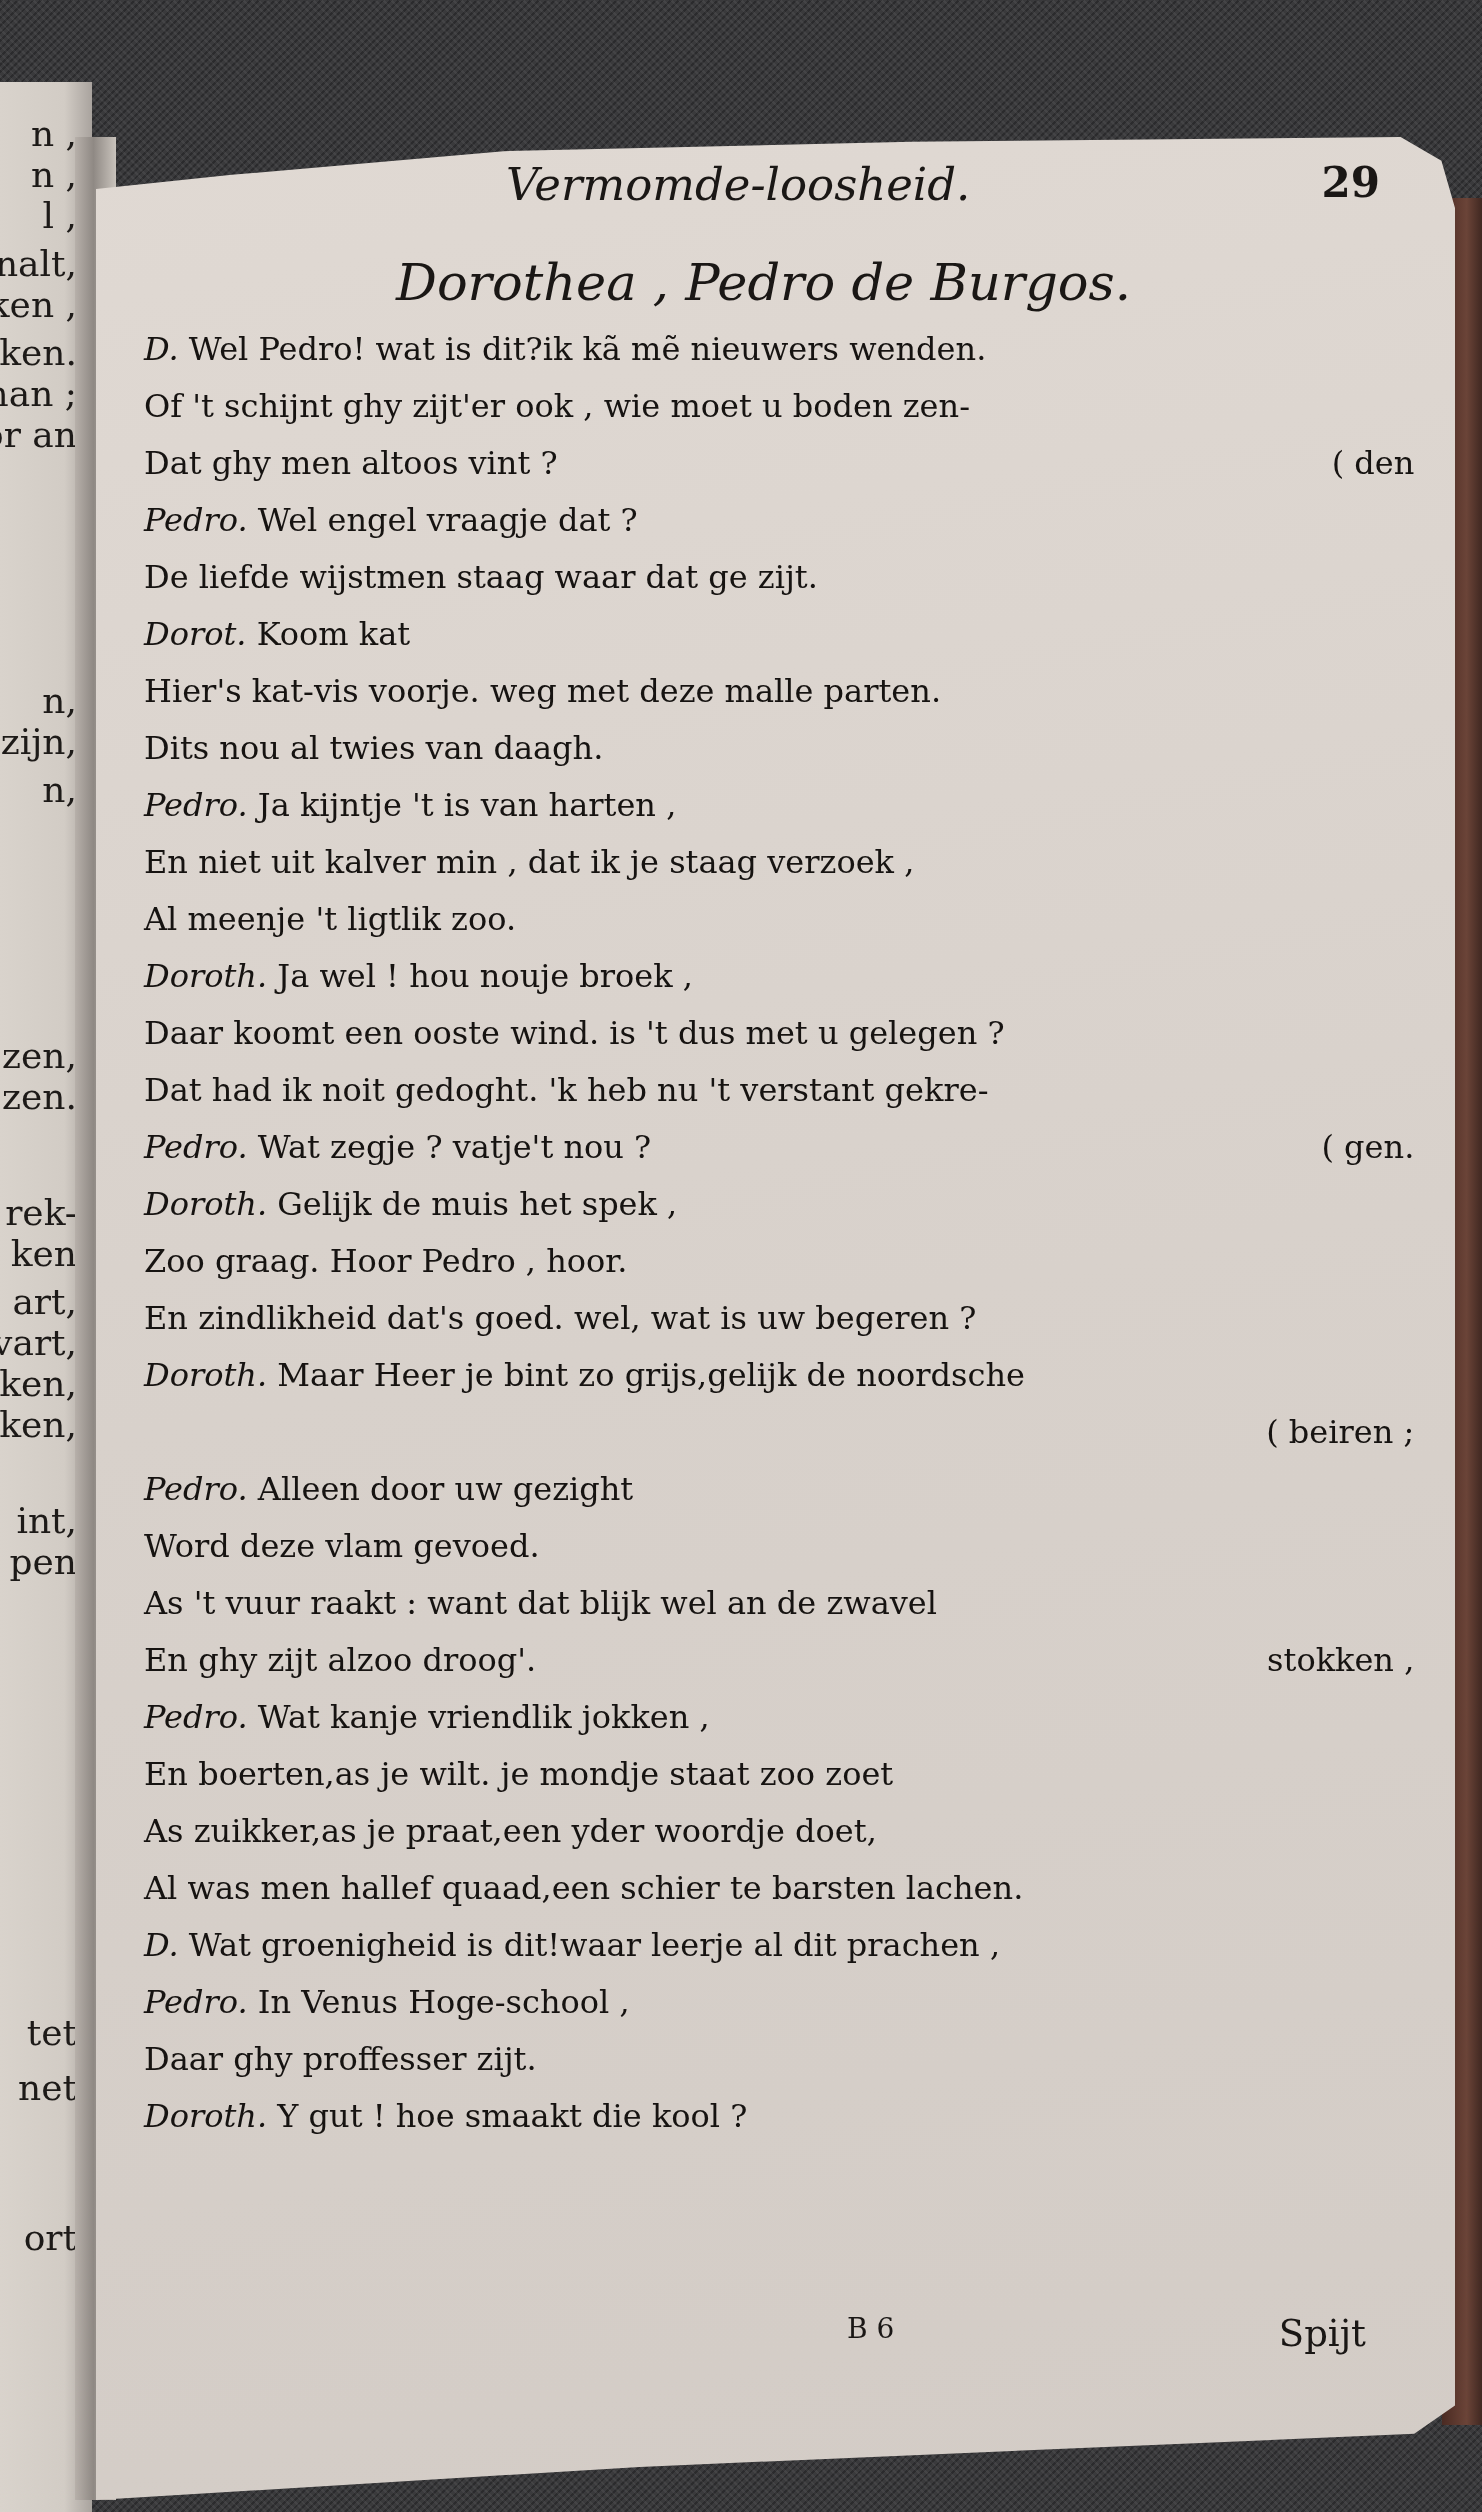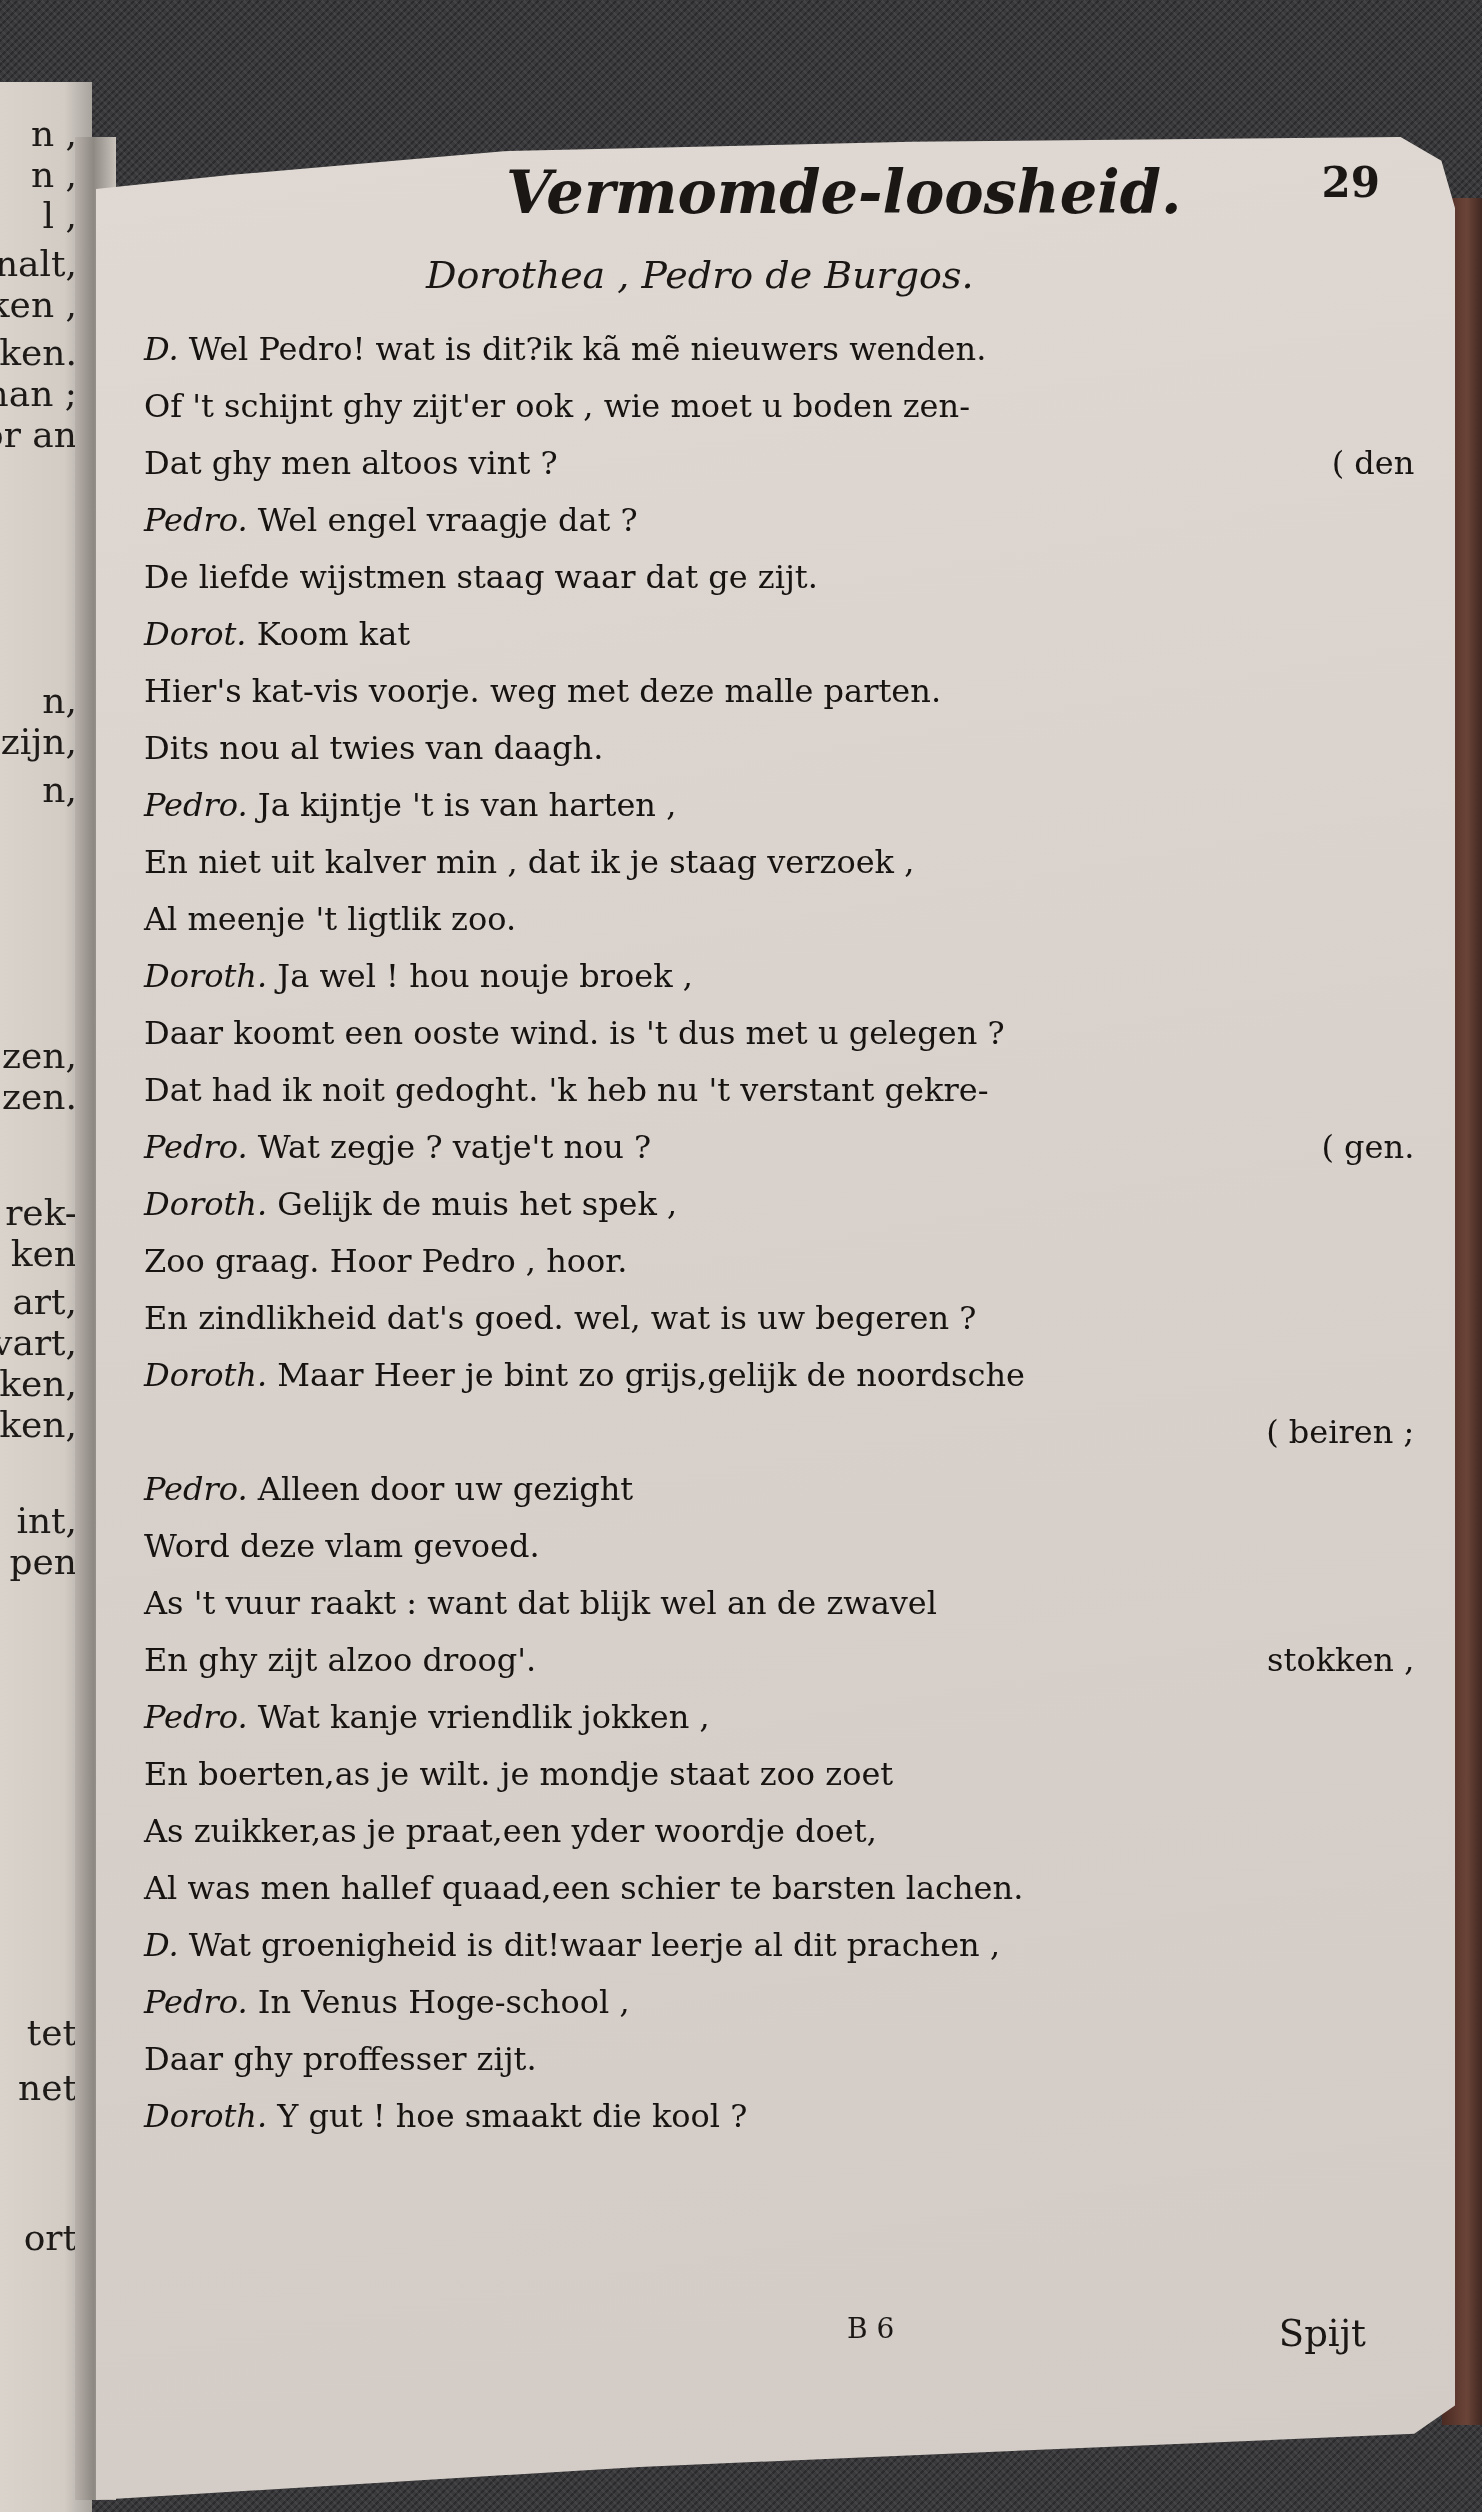--- a/index.html
+++ b/index.html
@@ -27,27 +27,27 @@
   .book-edge {
     position: absolute; right: 0; top: 198px; width: 41px; height: 2227px;
     background: linear-gradient(90deg, #4a2a22, #6b4438 60%, #3d2620);
   }
   .page {
     position: absolute; left: 96px; top: 137px; width: 1359px; height: 2363px;
     background: linear-gradient(170deg, #e0d9d3 0%, #d8d1cb 50%, #d3ccc6 100%);
     clip-path: polygon(0% 2.2%, 10% 1.6%, 30% 0.6%, 60% 0.2%, 96% 0%, 99% 1%, 100% 3%, 100% 96%, 97% 97.2%, 40% 98.6%, 0% 100%);
   }
   .running-head {
-    position: absolute; left: 410px; top: 20.5px; font-style: italic; font-size: 59px; color: #1a1715; font-weight: bold;
+    position: absolute; left: 410px; top: 20.5px; font-style: italic; font-size: 45px; color: #1a1715;
   }
   .page-number {
     position: absolute; right: 75px; top: 20.5px; font-size: 42px; font-weight: bold; color: #1a1715;
   }
   .scene-heading {
-    position: absolute; left: 330px; top: 116px; font-style: italic; font-size: 38px; color: #1a1715;
+    position: absolute; left: 300px; top: 116px; font-style: italic; font-size: 51px; color: #1a1715;
   }
   .lines { position: absolute; left: 48px; top: 184px; width: 1284px; }
   .line {
     position: relative; height: 57px; line-height: 57px; font-size: 32px; color: #161311;
     white-space: nowrap;
   }
   .speaker { font-style: italic; }
   .overflow { position: absolute; right: 13.7px; top: 0; }
   .signature { position: absolute; left: 751px; top: 2175px; font-size: 28px; color: #1a1715; }
   .catchword { position: absolute; right: 89px; top: 2175px; font-size: 37px; color: #1a1715; }

